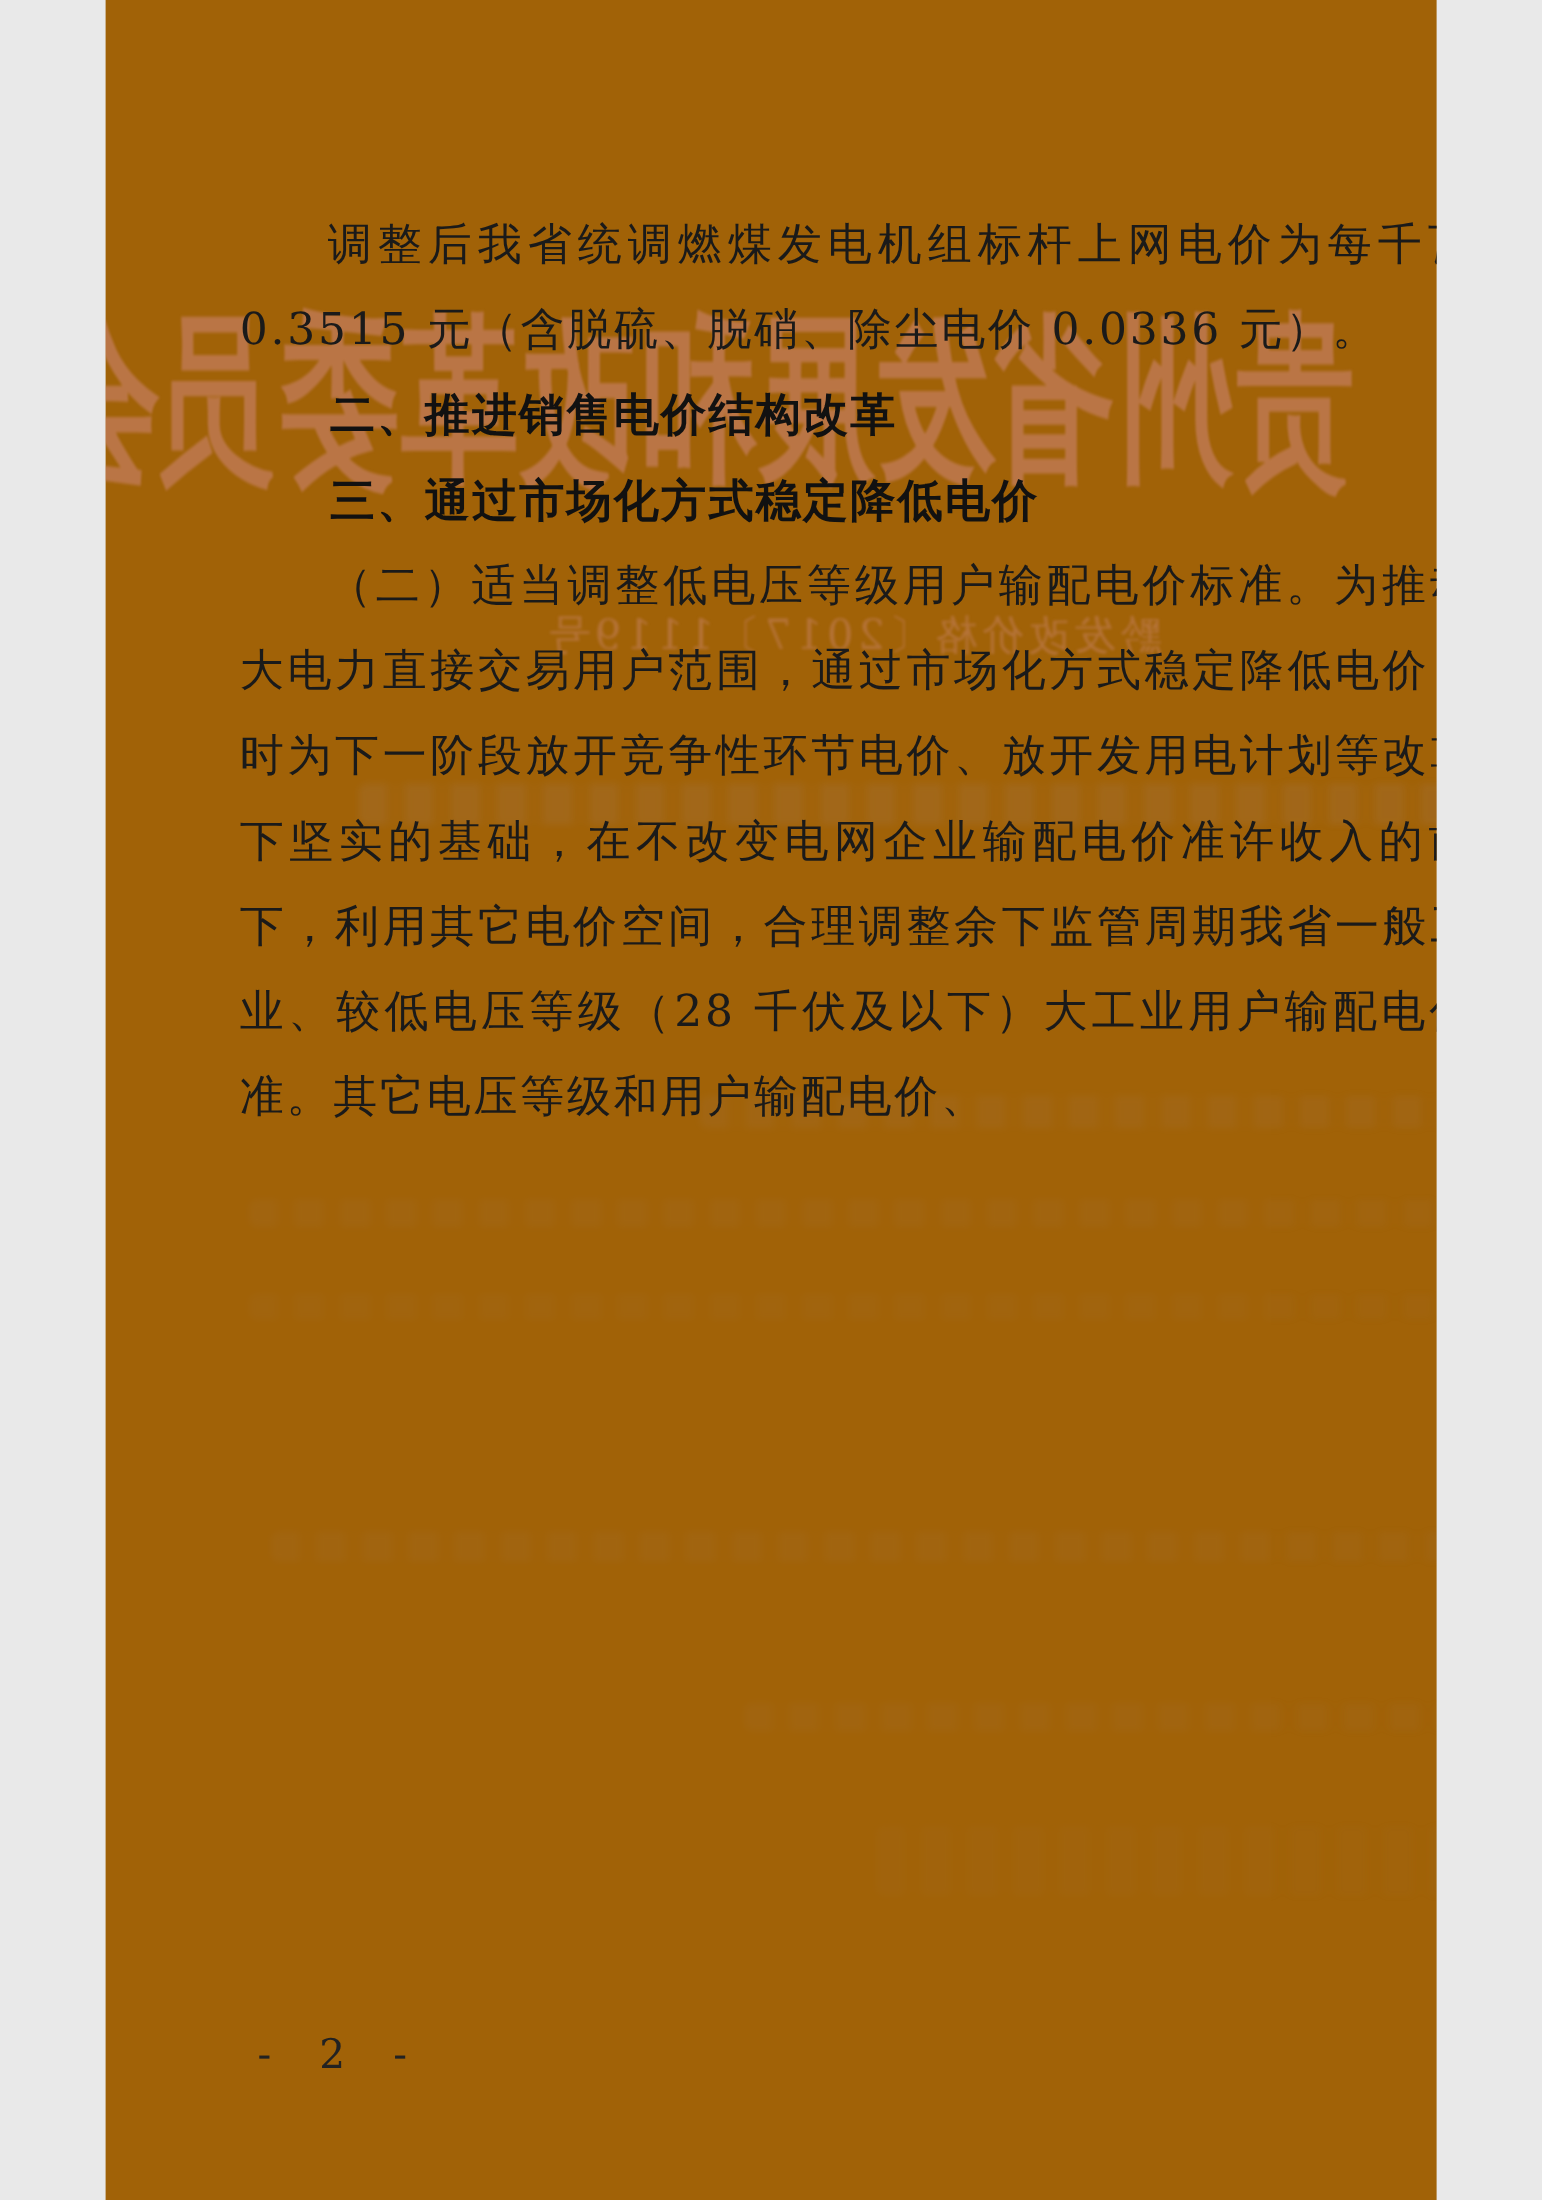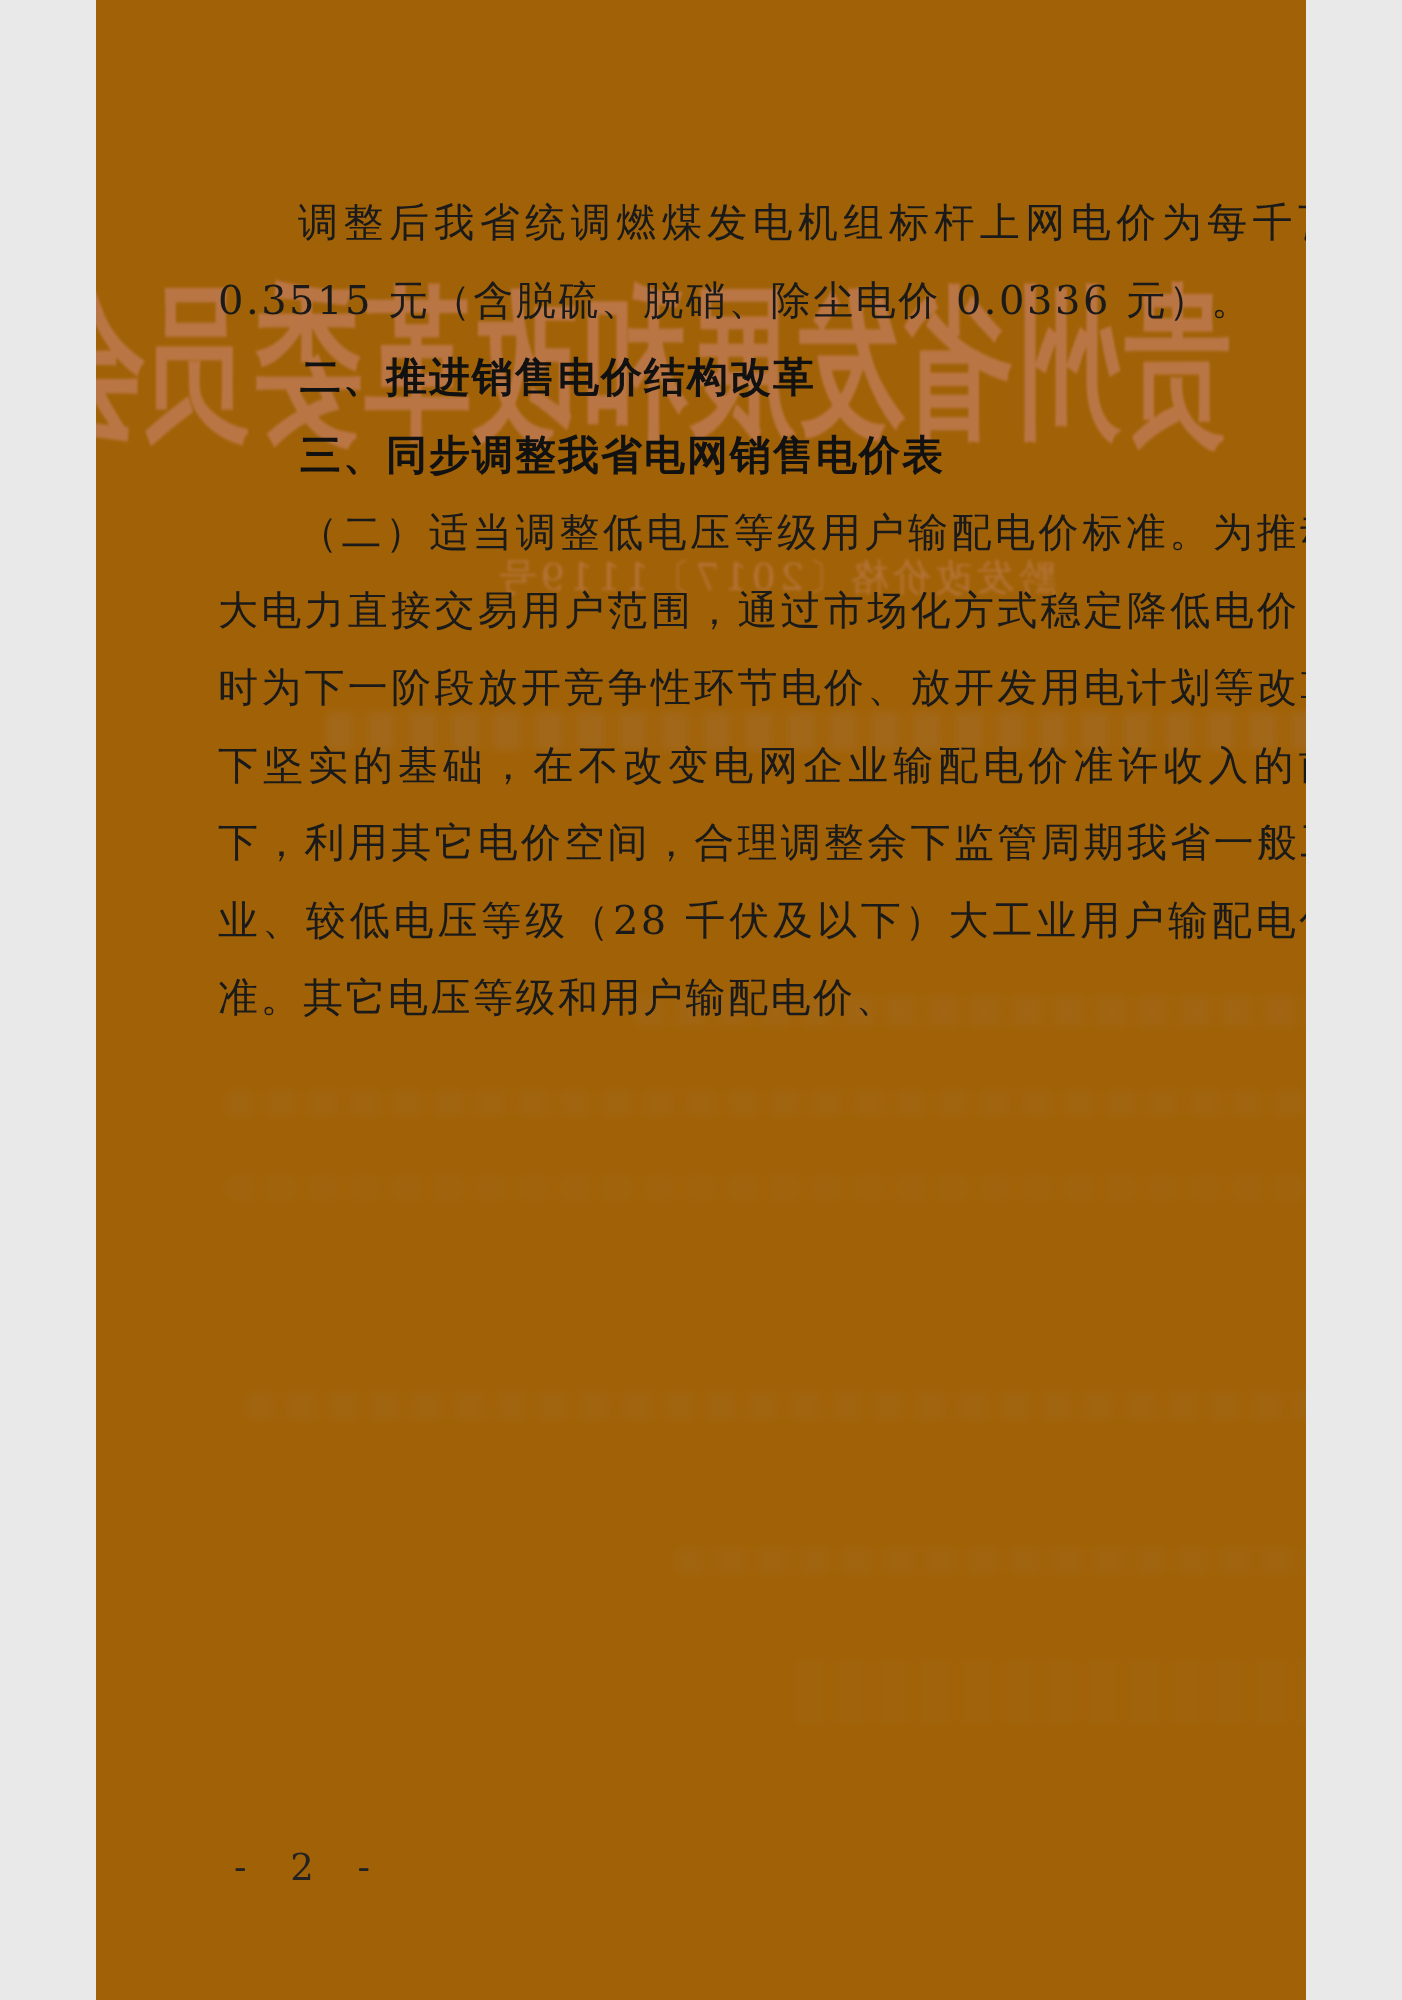--- a/index.html
+++ b/index.html
@@ -71,19 +71,19 @@
   <div class="streak s2"></div>
   <div class="streak s3"></div>
   <div class="streak s4"></div>
   <div class="streak s5"></div>
   <div class="streak s6"></div>
   <div class="streak s7"></div>
 
   <main class="content" id="paragraphs">
       <p class="para">调整后我省统调燃煤发电机组标杆上网电价为每千瓦时 0.3515 元（含脱硫、脱硝、除尘电价 0.0336 元）。</p>
       <p class="heading">二、推进销售电价结构改革</p>
-      <p class="heading">三、同步调整我省电网销售电价表</p>
+      <p class="heading">三、通过市场化方式稳定降低电价</p>
       <p class="para">（二）适当调整低电压等级用户输配电价标准。为推动扩大电力直接交易用户范围，通过市场化方式稳定降低电价，同时为下一阶段放开竞争性环节电价、放开发用电计划等改革打下坚实的基础，在不改变电网企业输配电价准许收入的前提下，利用其它电价空间，合理调整余下监管周期我省一般工商业、较低电压等级（28 千伏及以下）大工业用户输配电价标准。其它电压等级和用户输配电价、</p>
     </main>
 
   <div class="page-number">- 2 -</div>
 
 </div>
 
 </body></html>

